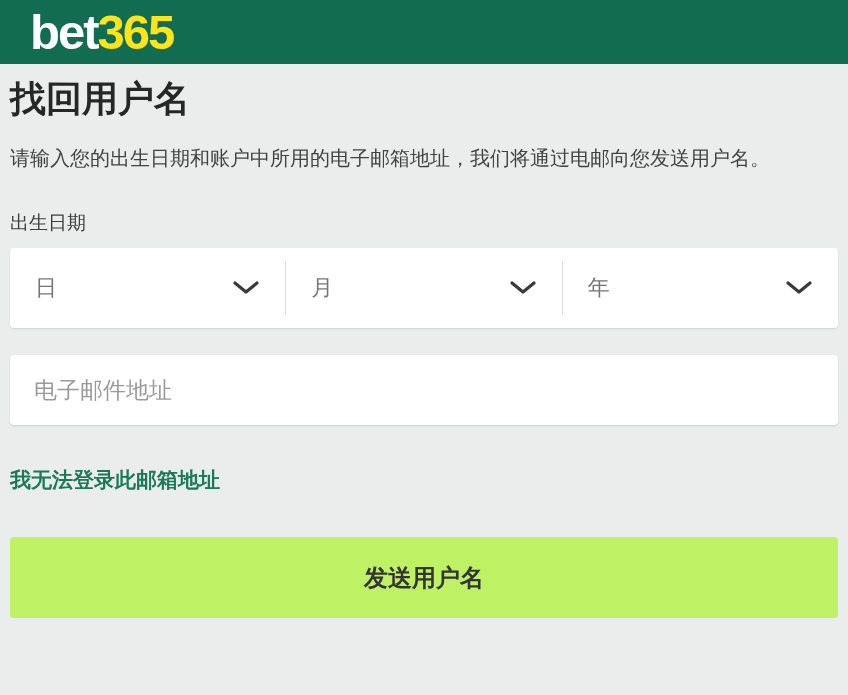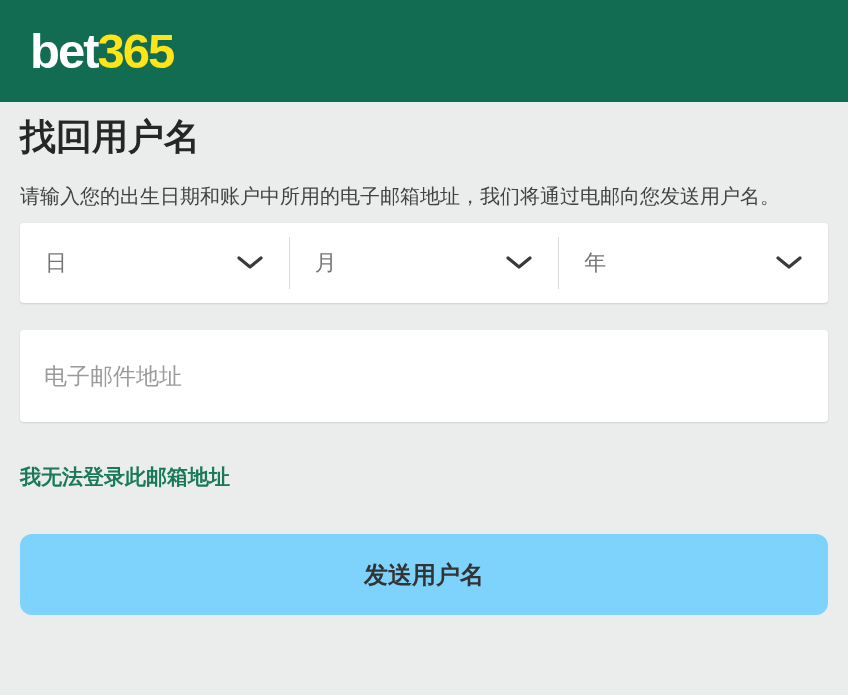--- a/index.html
+++ b/index.html
@@ -4,39 +4,39 @@
 <style>
   * { box-sizing: border-box; margin: 0; padding: 0; }
   html, body {
     width: 848px; height: 695px;
     overflow: hidden;
     font-family: "Liberation Sans", "DejaVu Sans", sans-serif;
     background: #ebecec;
   }
   
   .app-header {
-    height: 102px;
+    height: 64px;
     background: #116c52;
     display: flex;
     align-items: center;
     padding-left: 30px;
   }
   .logo {
     font-size: 49px;
     font-weight: bold;
     letter-spacing: -2px;
     line-height: 1;
     cursor: pointer;
     user-select: none;
   }
   .logo .bet { color: #ffffff; }
   .logo .n365 { color: #ffe418; }
 
   
-  .content { padding: 0 20px; }
+  .content { padding: 0 10px; }
 
   .page-title {
     margin-top: 13px;
     font-size: 36px;
     line-height: 44px;
     font-weight: bold;
     color: #262626;
   }
   .instruction {
     margin-top: 22px;
@@ -78,21 +78,21 @@
     height: 52px;
     align-self: center;
     background: #d9d9d9;
   }
   .chevron { display: block; }
 
   
   .email-input {
     margin-top: 27px;
     width: 100%;
-    height: 92px;
+    height: 70px;
     background: #ffffff;
     border: none;
     outline: none;
     border-radius: 4px;
     box-shadow: 0 1px 2px rgba(0,0,0,0.12);
     padding: 0 24px;
     font-size: 23px;
     color: #3c3c3c;
     font-family: "Liberation Sans", "DejaVu Sans", sans-serif;
   }
@@ -109,23 +109,23 @@
     text-decoration: none;
     cursor: pointer;
     text-align: right;
   }
 
   
   .submit-button {
     margin-top: 45px;
     width: 100%;
     height: 81px;
-    background: #7dd3fc;
+    background: #bef264;
     border: none;
-    border-radius: 12px;
+    border-radius: 4px;
     font-size: 24px;
     font-weight: bold;
     color: #333333;
     cursor: pointer;
     font-family: "Liberation Sans", "DejaVu Sans", sans-serif;
   }
 </style>
 </head>
 <body>
 
@@ -134,20 +134,21 @@
     <span class="bet">bet</span><span class="n365">365</span>
   </div>
 </header>
 
 <main class="content">
 
   <h1 class="page-title">找回用户名</h1>
 
   <p class="instruction">请输入您的出生日期和账户中所用的电子邮箱地址，我们将通过电邮向您发送用户名。</p>
 
+  <div class="dob-label">出生日期</div>
 
   <div class="dob-row">
     <div class="dob-select">
       <span class="value">日</span>
       <svg class="chevron" width="26" height="14" viewBox="0 0 26 14">
         <polyline points="2,2 13,11 24,2" fill="none" stroke="#3a3a3a" stroke-width="3.2" stroke-linecap="round" stroke-linejoin="round"></polyline>
       </svg>
     </div>
     <div class="divider"></div>
     <div class="dob-select">

